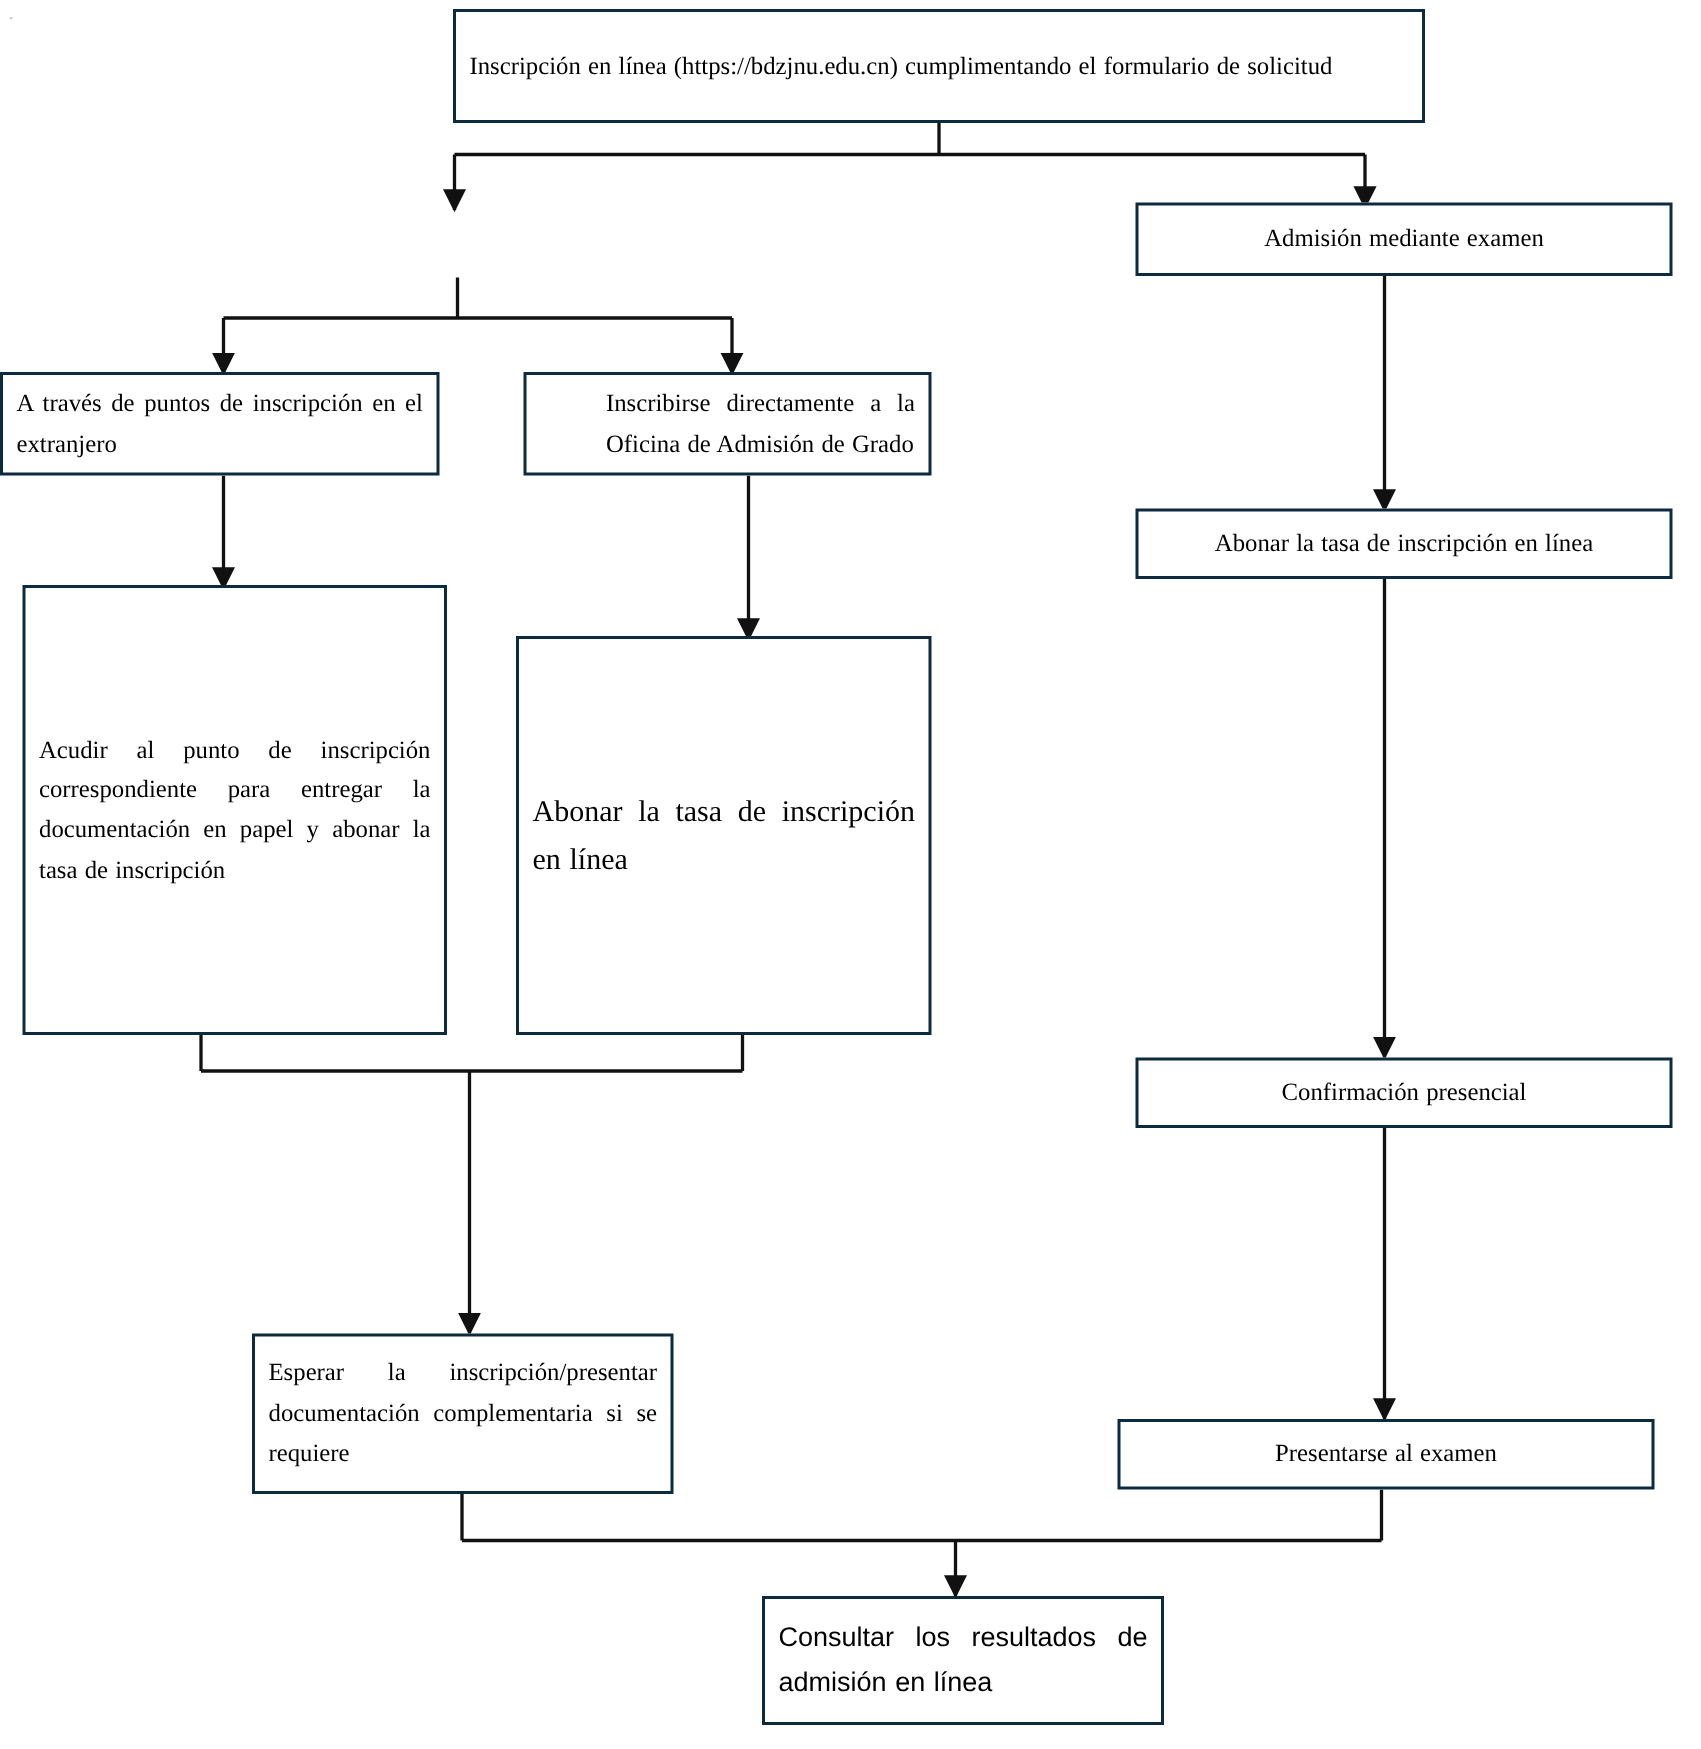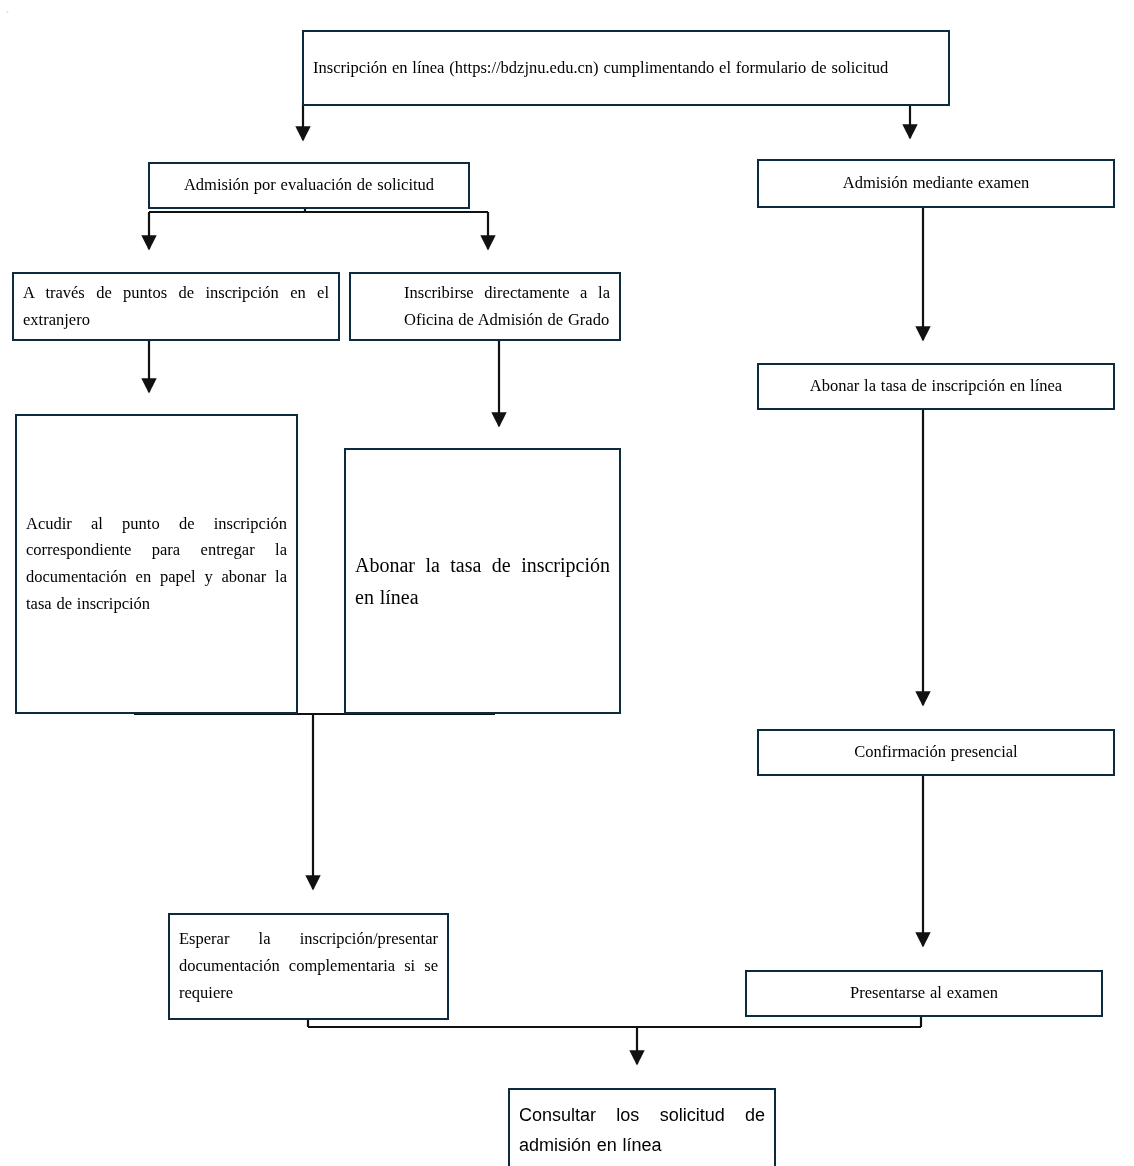--- a/index.html
+++ b/index.html
@@ -26,21 +26,20 @@
     height: 1166px;
     pointer-events: none;
   }
   .node {
     position: absolute;
     box-sizing: border-box;
     border: 2px solid #0d2b3e;
     background: #ffffff;
     display: flex;
     align-items: center;
-    margin-top: 24px;
   }
   .node .txt {
     display: block;
     width: 100%;
     text-align: justify;
     text-align-last: left;
     font-size: 16.5px;
     line-height: 1.62;
     color: #000000;
     padding: 0 9px;
@@ -116,29 +115,26 @@
       <path d="M 921,993 L 921,1027"></path>
       <path d="M 308,1027 L 921,1027"></path>
       <path d="M 637,1027 L 637,1064" marker-end="url(#arrow)"></path>
     </g>
   </svg>
 
   <div class="node center" style="left:302px; top:6px; width:648px; height:76px;">
     <span class="txt" style="text-align:justify; text-align-last:left;">Inscripción en línea (https://bdzjnu.edu.cn) cumplimentando el formulario de solicitud</span>
   </div>
 
-  <div class="node center" style="left:148px; top:138px; width:322px; height:47px;">
-    <span class="txt">Admisión por evaluación de solicitud</span>
-  </div>
 
   <div class="node center" style="left:757px; top:135px; width:358px; height:49px;justify-content:flex-end;">
     <span class="txt">Admisión mediante examen</span>
   </div>
 
-  <div class="node" style="left:12px; top:248px; width:328px; height:69px;">
+  <div class="node" style="left:0; top:248px; width:293px; height:69px;">
     <span class="txt">A través de puntos de inscripción en el extranjero</span>
   </div>
 
   <div class="node" style="left:349px; top:248px; width:272px; height:69px;padding-left:44px;">
     <span class="txt">Inscribirse directamente a la Oficina de Admisión de Grado</span>
   </div>
 
   <div class="node" style="left:15px; top:390px; width:283px; height:300px;font-family:Liberation Serif, serif;">
     <span class="txt">Acudir al punto de inscripción correspondiente para entregar la documentación en papel y abonar la tasa de inscripción</span>
   </div>
@@ -157,16 +153,16 @@
 
   <div class="node center" style="left:745px; top:946px; width:358px; height:47px;">
     <span class="txt">Presentarse al examen</span>
   </div>
 
   <div class="node" style="left:168px; top:889px; width:281px; height:107px;">
     <span class="txt">Esperar la inscripción/presentar documentación complementaria si se requiere</span>
   </div>
 
   <div class="node sans" style="left:508px; top:1064px; width:268px; height:86px;">
-    <span class="txt">Consultar los solicitud de admisión en línea</span>
+    <span class="txt">Consultar los resultados de admisión en línea</span>
   </div>
 
 </div>
 
 </body></html>

